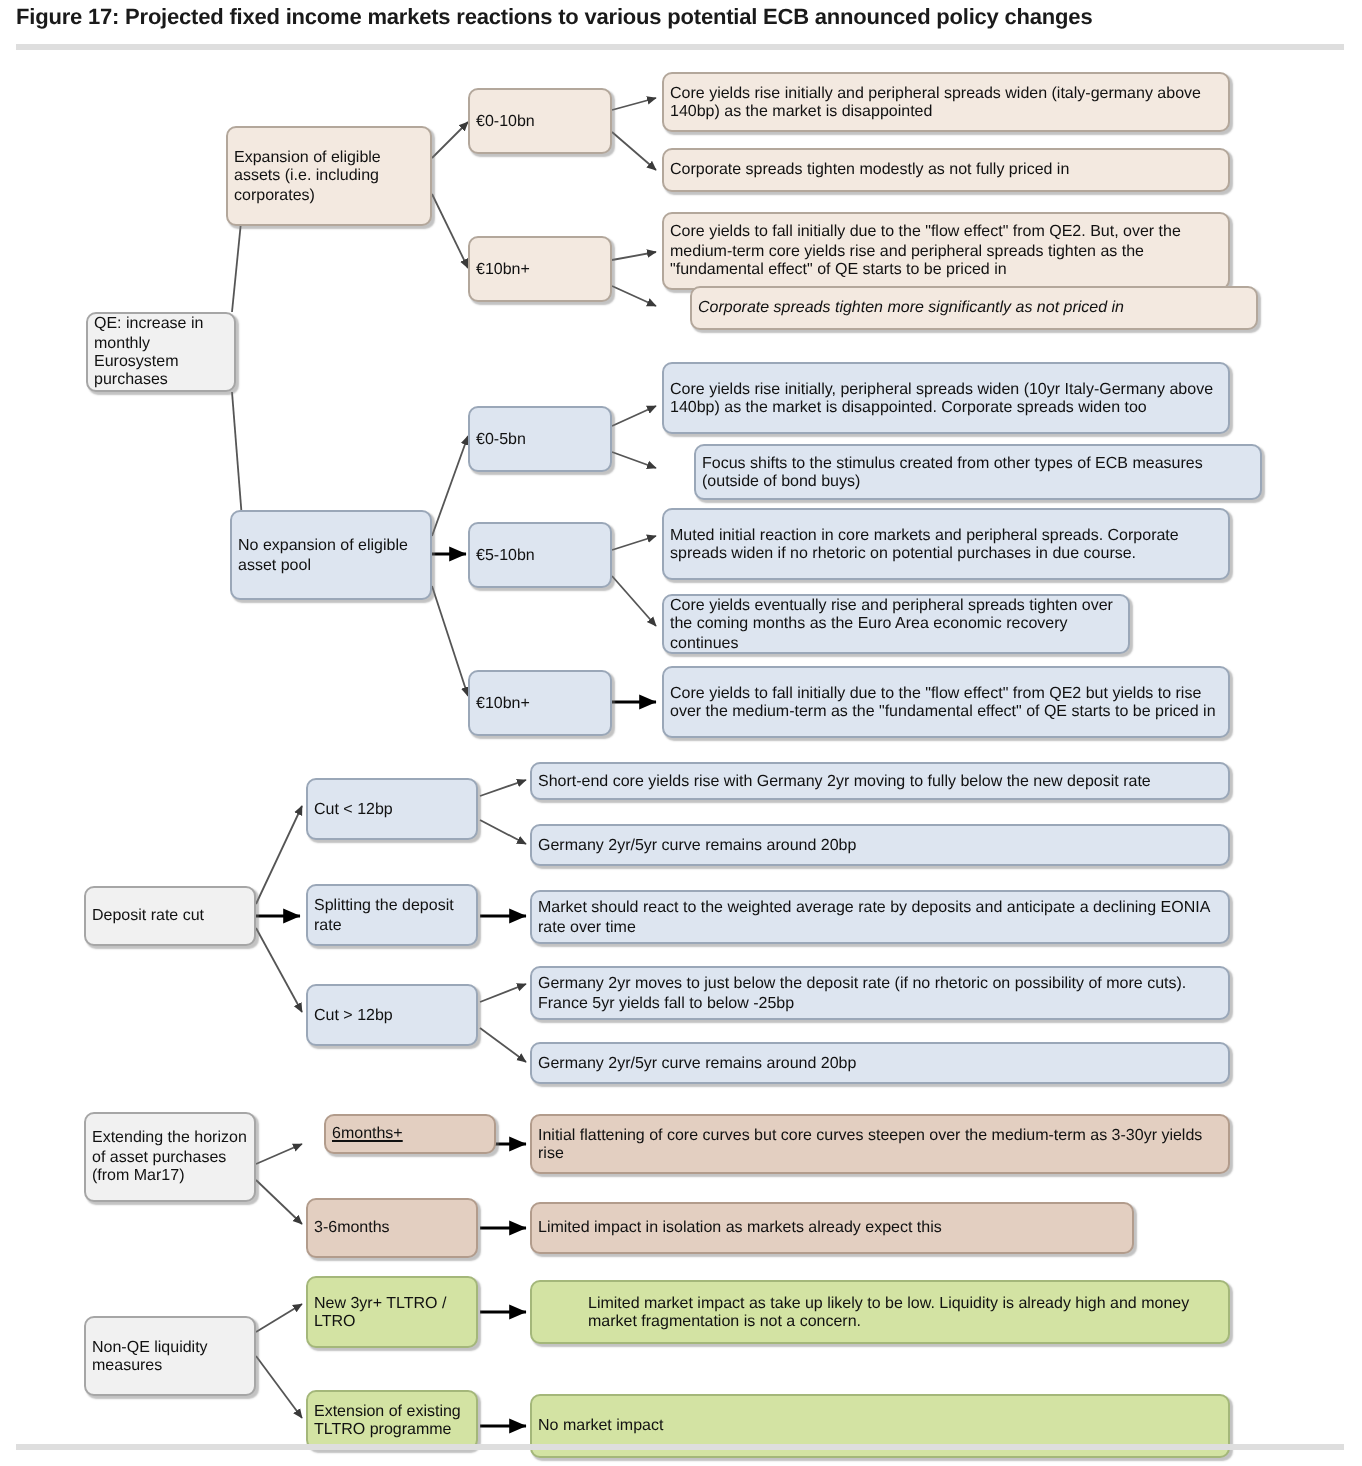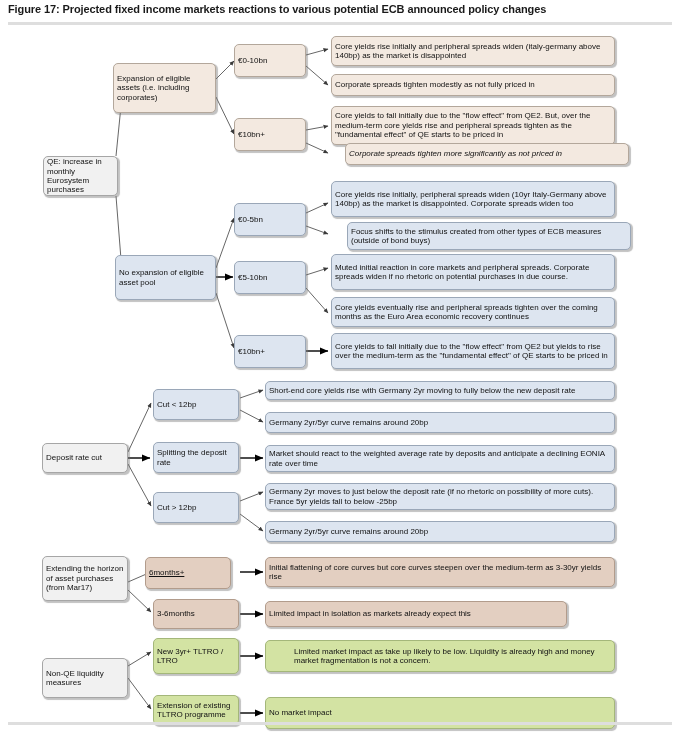--- a/index.html
+++ b/index.html
@@ -181,21 +181,21 @@
 
   <div class="node blue" style="left:331px; top:181px; width:284px; height:36px;">
     <span>Core yields rise initially, peripheral spreads widen (10yr Italy-Germany above 140bp) as the market  is disappointed. Corporate spreads widen too</span>
   </div>
   <div class="node blue" style="left:331px; top:222px; width:284px; height:28px;margin-left:16px;">
     <span>Focus shifts to the stimulus  created from other types of ECB measures (outside of bond buys)</span>
   </div>
   <div class="node blue" style="left:331px; top:254px; width:284px; height:36px;">
     <span>Muted initial reaction in core markets and peripheral  spreads. Corporate spreads widen if no rhetoric on potential purchases in due course.</span>
   </div>
-  <div class="node blue" style="left:331px; top:297px; width:284px; height:30px;">
+  <div class="node blue" style="left:331px; top:297px; width:234px; height:30px;">
     <span>Core yields eventually rise and peripheral spreads tighten over the coming months  as the Euro Area economic recovery continues</span>
   </div>
   <div class="node blue" style="left:331px; top:333px; width:284px; height:36px;">
     <span>Core yields to fall initially due to the "flow effect" from QE2 but yields to rise over the medium-term  as the "fundamental  effect" of QE starts to be priced in</span>
   </div>
 
   <div class="node root" style="left:42px; top:443px; width:86px; height:30px;">
     <span>Deposit rate cut</span>
   </div>
 
@@ -221,21 +221,21 @@
   <div class="node blue" style="left:265px; top:483px; width:350px; height:27px;">
     <span>Germany 2yr moves to just below the deposit rate (if no rhetoric on possibility of more cuts). France 5yr yields fall to below -25bp</span>
   </div>
   <div class="node blue" style="left:265px; top:521px; width:350px; height:21px;">
     <span>Germany 2yr/5yr curve remains around 20bp</span>
   </div>
 
   <div class="node root" style="left:42px; top:556px; width:86px; height:45px;">
     <span>Extending the horizon of asset purchases (from Mar17)</span>
   </div>
-  <div class="node tan" style="left:145px; top:557px; width:86px; height:32px;text-decoration:underline;">
+  <div class="node tan" style="left:162px; top:557px; width:86px; height:20px;text-decoration:underline;">
     <span>6months+</span>
   </div>
   <div class="node tan" style="left:153px; top:599px; width:86px; height:30px;">
     <span>3-6months</span>
   </div>
   <div class="node tan" style="left:265px; top:557px; width:350px; height:30px;">
     <span>Initial flattening of core curves but core curves steepen over the medium-term as 3-30yr yields rise</span>
   </div>
   <div class="node tan" style="left:265px; top:601px; width:302px; height:26px;">
     <span>Limited impact in isolation as markets already expect this</span>

